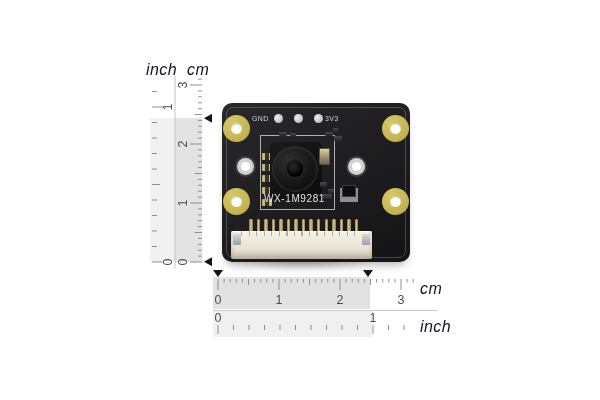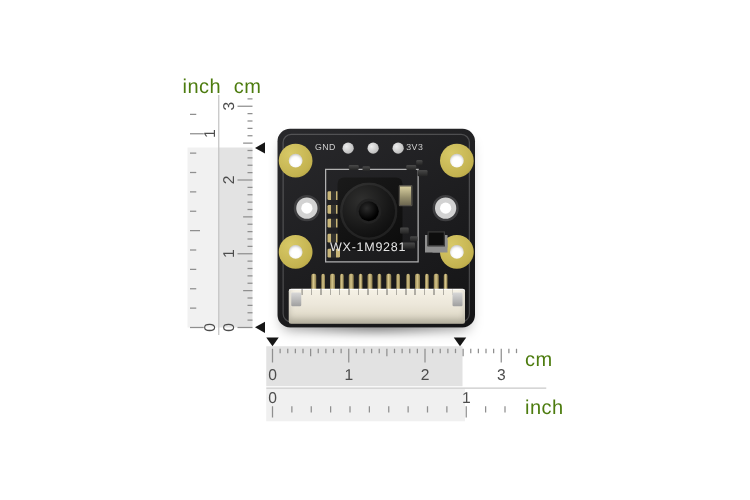--- a/index.html
+++ b/index.html
@@ -1,24 +1,24 @@
 <!DOCTYPE html>
 <html style="--board: #1d1d1f; --pad: #c3b24f; --conn: #ece7da; --ring: #d2d2d2;"><head>
 <meta charset="utf-8">
 <style>
   html,body{margin:0;padding:0;background:#fff;}
   .stage{position:relative;width:600px;height:400px;background:#fff;overflow:hidden;
          font-family:"Liberation Sans",sans-serif;}
   svg#rulers{position:absolute;left:0;top:0;}
   svg#rulers text.num{font-family:"Liberation Sans",sans-serif;font-size:12.5px;fill:#4d4d4d;}
-  .ulabel{position:absolute;font-size:16px;color:#4d7c0f;letter-spacing:.4px;line-height:1;}
+  .ulabel{position:absolute;font-size:16px;color:#0f172a;letter-spacing:.4px;line-height:1;font-style:italic;}
   
   .shadow{position:absolute;left:228px;top:252px;width:146px;height:18px;border-radius:50%;
           background:radial-gradient(ellipse,rgba(0,0,0,.30),rgba(0,0,0,0) 70%);filter:blur(3px);}
-  .board{position:absolute;left:222px;top:103px;width:158px;height:159px;border-radius:10px;
+  .board{position:absolute;left:222px;top:103px;width:188px;height:159px;border-radius:10px;
          background:linear-gradient(150deg,#29292c,var(--board) 55%,#141416);overflow:hidden;
          box-shadow:0 6px 10px -4px rgba(0,0,0,.35);}
   .outline{position:absolute;left:4px;top:4px;right:4px;bottom:4px;border:1px solid rgba(235,235,235,.22);border-radius:7px;}
   .pad{position:absolute;width:27px;height:27px;border-radius:50%;
        background:radial-gradient(circle at 35% 30%,#d8c967,var(--pad) 70%,#9d8d35);}
   .pad .hole{position:absolute;left:8px;top:8px;width:11px;height:11px;border-radius:50%;background:#fff;
              box-shadow:inset 0 1px 2px rgba(0,0,0,.25);}
   .pad.tl{left:1px;top:12px;} .pad.tr{right:1px;top:12px;}
   .pad.bl{left:1px;top:85px;} .pad.br{right:1px;top:85px;}
   .mhole{position:absolute;width:21px;height:21px;border-radius:50%;background:var(--ring);

